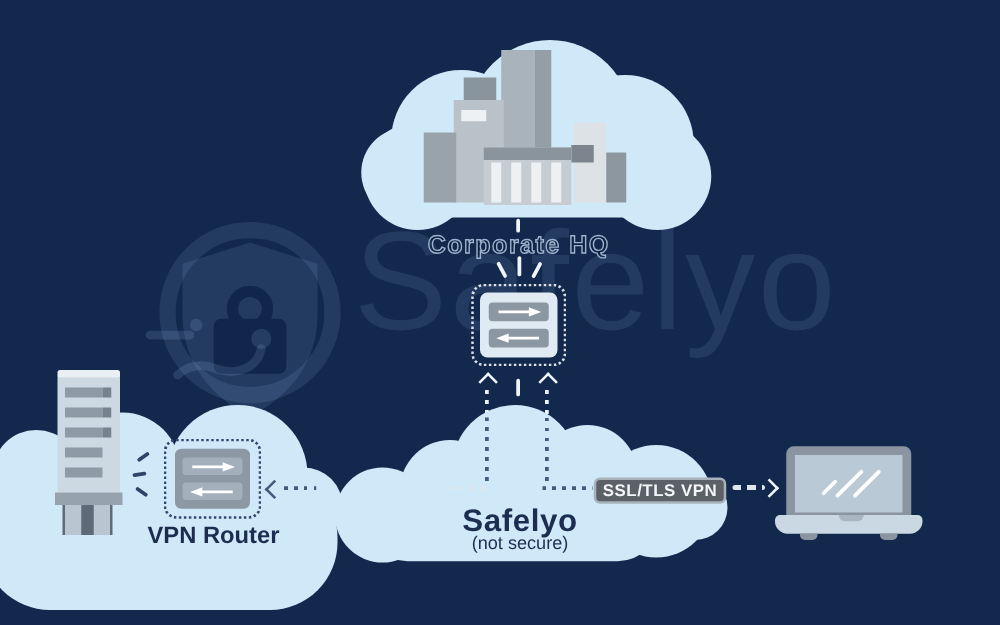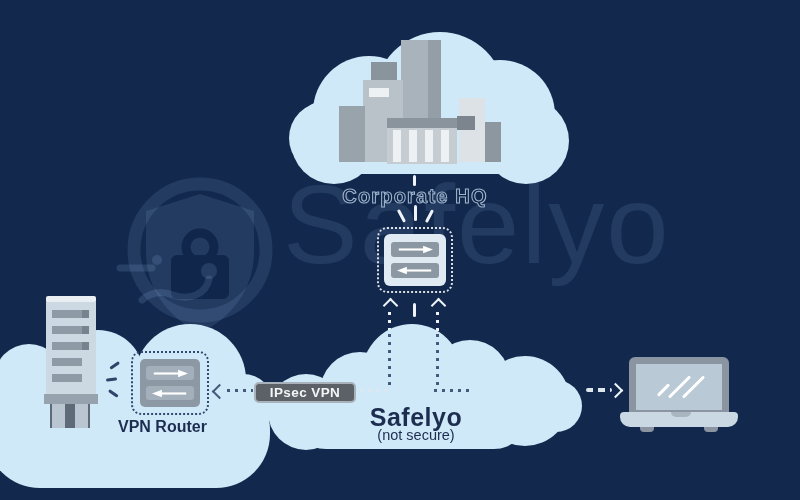--- a/index.html
+++ b/index.html
@@ -173,28 +173,28 @@
           <polygon points="31,0.8 42,5 31,9.2"></polygon>
         </svg>
     </div>
     <div class="bar" style="left:6px;top:27px;width:48px;height:14px;background:var(--router-bar,#a3afba);">
       <svg class="flip" viewBox="0 0 44 10">
           <line x1="4" y1="5" x2="32" y2="5"></line>
           <polygon points="31,0.8 42,5 31,9.2"></polygon>
         </svg>
     </div>
   </div>
-  <div class="darktxt" style="left:118px;top:418px;font-size:16px;">VPN Router</div>
+  <div class="darktxt" style="left:118px;top:418px;font-size:19px;">VPN Router</div>
 
   <div class="chev left dark" style="left:214px;top:386px;"></div>
   <div class="hdots dark" style="left:227px;top:389px;width:26px;"></div>
-  <div class="pill" style="left:254px;top:382px;width:102px;">IPsec VPN</div>
   <div class="hdots light" style="left:360px;top:389px;width:29px;"></div>
 
   <div class="hdots dark" style="left:434px;top:389px;width:40px;"></div>
+  <div class="pill" style="left:475px;top:382px;width:106px;">SSL/TLS VPN</div>
   <div class="hdash" style="left:586px;top:388px;width:26px;"></div>
   <div class="chev right" style="left:610px;top:385px;"></div>
 
   <div class="abs" style="left:616px;top:354px;width:130px;height:86px;">
     <div class="abs" style="left:13px;top:3px;width:100px;height:58px;background:var(--laptop-frame,#8a95a1);border-radius:6px 6px 2px 2px;"></div>
     <div class="abs" style="left:20px;top:10px;width:86px;height:46px;background:var(--laptop-screen,#bac9d6);">
       <div class="abs" style="left:26px;top:18px;width:3px;height:16px;background:#fff;transform:rotate(45deg);border-radius:2px;"></div>
       <div class="abs" style="left:42px;top:8px;width:3px;height:30px;background:#fff;transform:rotate(45deg);border-radius:2px;"></div>
       <div class="abs" style="left:56px;top:8px;width:3px;height:30px;background:#fff;transform:rotate(45deg);border-radius:2px;"></div>
     </div>

